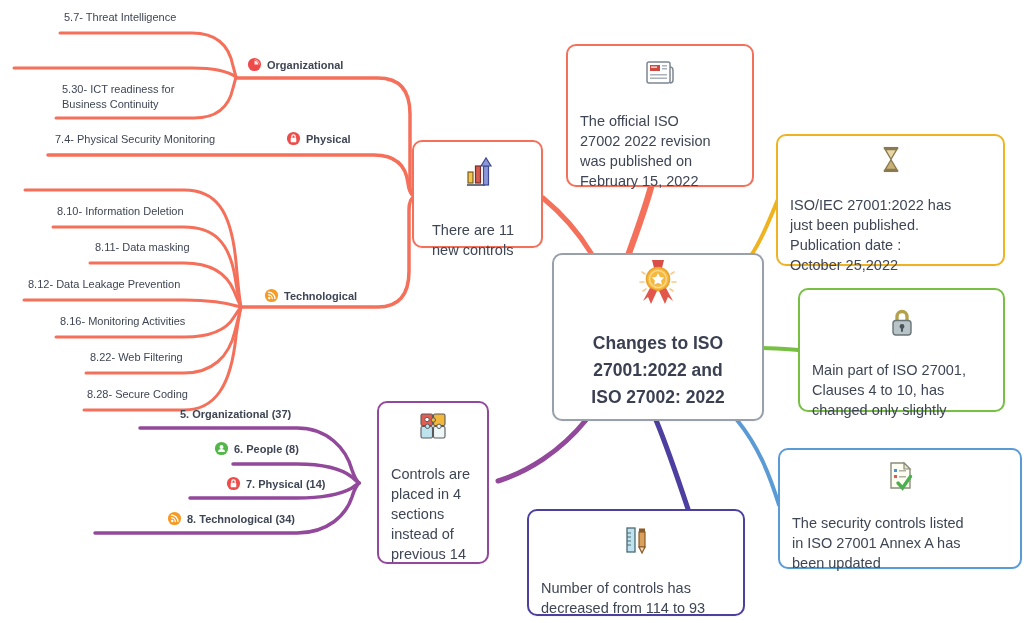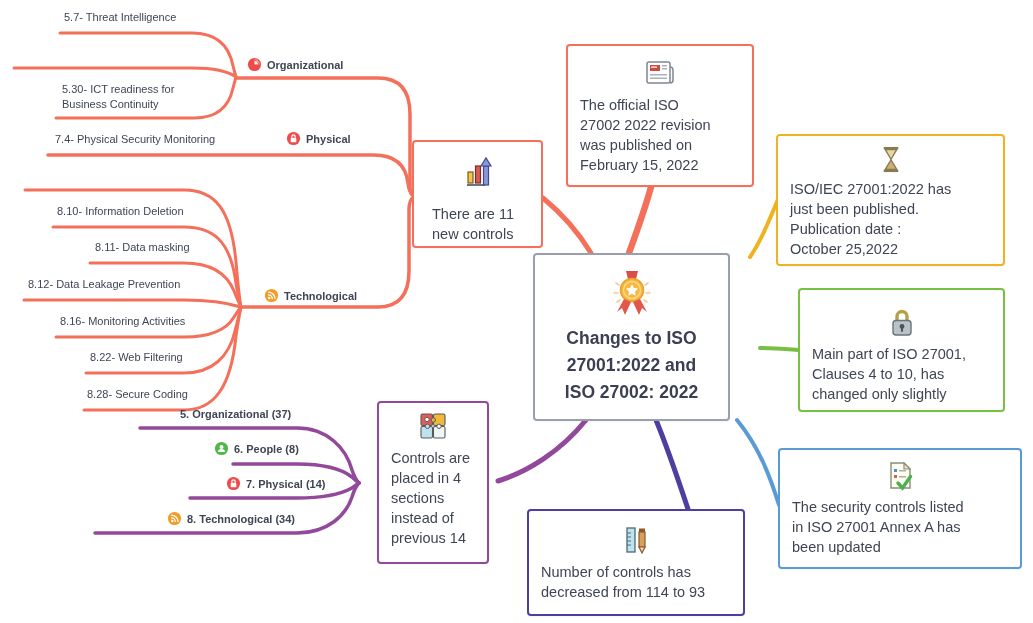--- a/index.html
+++ b/index.html
@@ -11,23 +11,24 @@
   #wires path{fill:none;stroke-linecap:round;}
   .s{stroke:#f4705b;} .p{stroke:#93499b;} .y{stroke:#efb321;}
   .g{stroke:#77c043;} .b{stroke:#5b9bd5;} .i{stroke:#4c3f9f;}
   .topic{
     position:absolute;font-size:11px;line-height:15px;white-space:pre-line;
     display:flex;align-items:flex-start;gap:5px;color:#3e4554;
   }
   .bold{font-weight:700;}
   .badge{display:inline-flex;margin-top:-1px;}
   .node{
-    position:absolute;background:#fff;border:2px solid #999;border-radius:4px;
+    position:absolute;background:#fff;border:2px solid #999;border-radius:10px;
     box-sizing:border-box;display:flex;flex-direction:column;align-items:center;
     box-shadow:0 1px 2px rgba(0,0,0,0.04);
+    gap:16px;
   }
   .nicon{display:flex;justify-content:center;}
   .ntext{
     font-size:14.5px;line-height:20px;white-space:pre-line;text-align:left;
     align-self:stretch;padding:0 12px;font-weight:400;color:#3e4554;
   }
   .central-title{
     font-size:17.5px;line-height:27px;font-weight:700;white-space:pre-line;
     text-align:center;color:#3a4052;
   }
@@ -258,21 +259,21 @@
         <circle cx="22" cy="16.3" r="2.2" fill="#eef6f8" stroke="#5a5a5a" stroke-width="1"></circle>
       </svg>
     </span>
     <div class="ntext" style="margin-top:6px">Controls are
 placed in 4
 sections
 instead of
 previous 14</div>
   </div>
 
-  <div class="node" style="left:533px;top:253px;width:197px;height:168px;border-color:#98a0ac;padding-top:14px">
+  <div class="node" style="left:552px;top:253px;width:212px;height:168px;border-color:#98a0ac;padding-top:3px">
     <span class="nicon">
       <svg width="50" height="48" viewBox="0 0 50 48">
         <g stroke="#f8c98a" stroke-width="1.6" stroke-linecap="round">
           <line x1="9" y1="14" x2="12" y2="16"></line>
             <line x1="41" y1="14" x2="38" y2="16"></line>
           <line x1="7" y1="24" x2="11" y2="24"></line>
             <line x1="43" y1="24" x2="39" y2="24"></line>
           <line x1="10" y1="33" x2="13" y2="31"></line>
             <line x1="40" y1="33" x2="37" y2="31"></line>
         </g>

